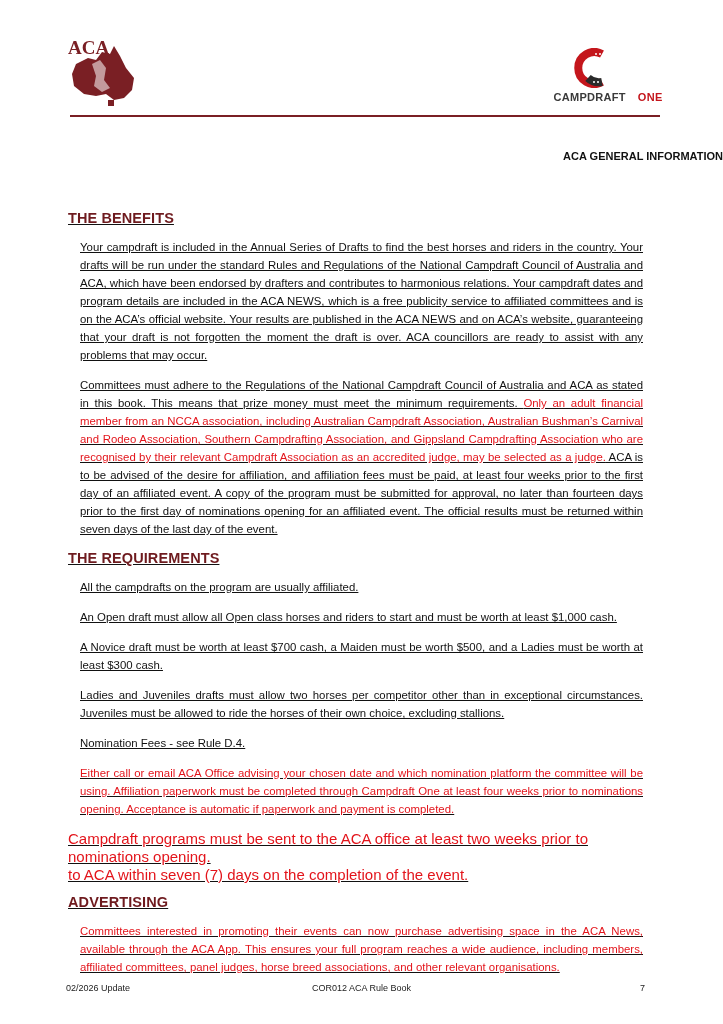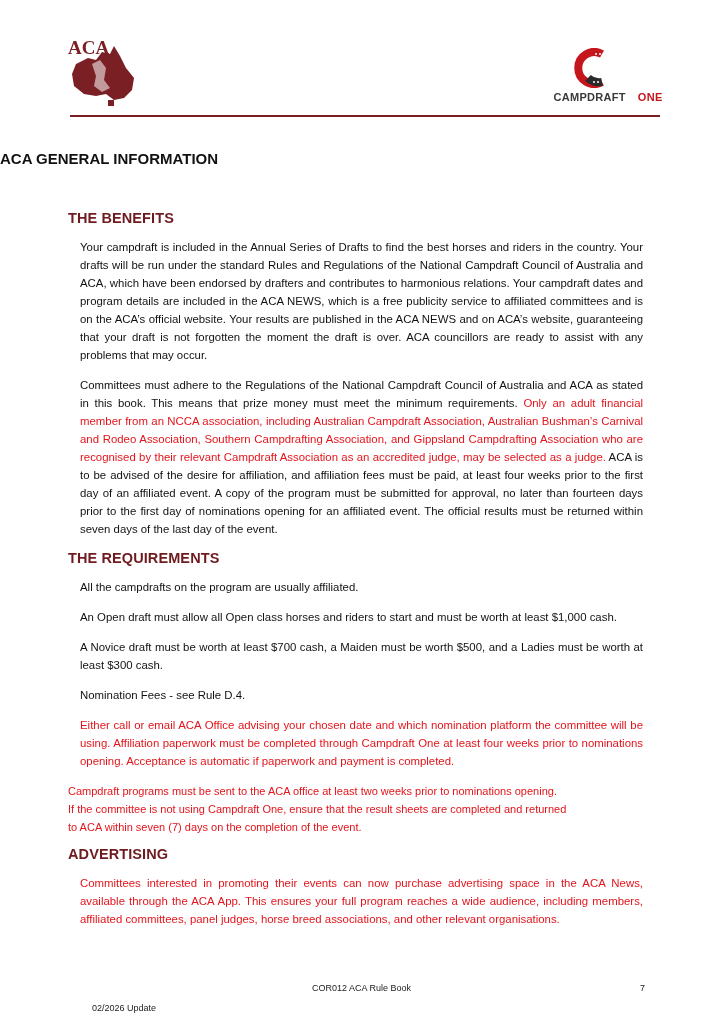--- a/index.html
+++ b/index.html
@@ -7,33 +7,33 @@
            font-family: "Liberation Sans", sans-serif; color: #111; }
     .page { position: absolute; left: 0; top: 0; width: 723px; height: 876px; }
 
     .logo-aca { position: absolute; left: 66px; top: 34px; width: 72px; height: 74px; }
     .logo-c1 { position: absolute; left: 566px; top: 48px; width: 56px; height: 40px; }
     .logo-c1-text { position: absolute; left: 553px; top: 91px; width: 110px; text-align: center;
                     font-size: 11px; font-weight: bold; letter-spacing: 0.3px; color: #3a3a3a; }
     .logo-c1-text .one { color: #c4161c; margin-left: 12px; }
     .header-rule { position: absolute; left: 70px; top: 115px; width: 590px; height: 2px; background: #7a1f24; }
 
-    .doc-title { position: absolute; left: 0; width: 723px; top: 150px; text-align: left;
-                 font-size: 15px; font-weight: bold; color: #111; }
+    .doc-title { position: absolute; left: 0; width: 723px; top: 150px; text-align: right;
+                 font-size: 11px; font-weight: bold; color: #111; }
 
-    .content { position: absolute; left: 68px; top: 210px; width: 587px; }
+    .content { position: absolute; left: 68px; top: 210px; width: 587px; text-decoration: underline; }
     .section-heading { font-size: 14.5px; color: #6e1a1e; margin: 0 0 6px 0; letter-spacing: 0.1px; }
     .para { font-size: 11.4px; line-height: 18px; text-align: justify; margin: 12px; }
     .para + .para { margin-top: 6px; }
     .red { color: #e3141b; }
     .section { margin-bottom: 10px; }
-    .proc-line { font-size: 11px; line-height: 18px; margin: 0; color: #e3141b; }
+    .proc-line { font-size: 15px; line-height: 18px; margin: 0; color: #e3141b; }
 
     .footer { position: absolute; top: 983px; left: 0; width: 723px; font-size: 9px; color: #222; }
-    .footer-left { position: absolute; left: 92px; margin-top: 20px; }
+    .footer-left { position: absolute; left: 66px; }
     .footer-center { position: absolute; left: 0; width: 723px; text-align: center; }
     .footer-right { position: absolute; left: 640px; }
   </style>
 </head>
 <body>
 
 <div class="page">
 
   <svg class="logo-aca" viewBox="0 0 72 74">
     <path d="M10 30 L22 24 L30 26 L36 18 L44 20 L48 12 L54 22 L60 34 L68 44 L66 56 L58 64 L48 66 L40 60 L30 62 L18 60 L8 52 L6 40 Z" fill="#7a1f24"></path>
@@ -65,27 +65,27 @@
 
     <div class="section">
       <p class="para"><span>Committees must adhere to the Regulations of the National Campdraft Council of Australia and ACA as stated in this book. This means that prize money must meet the minimum requirements. </span><span class="red">Only an adult financial member from an NCCA association, including Australian Campdraft Association, Australian Bushman’s Carnival and Rodeo Association, Southern Campdrafting Association, and Gippsland Campdrafting Association who are recognised by their relevant Campdraft Association as an accredited judge, may be selected as a judge.</span><span> ACA is to be advised of the desire for affiliation, and affiliation fees must be paid, at least four weeks prior to the first day of an affiliated event. A copy of the program must be submitted for approval, no later than fourteen days prior to the first day of nominations opening for an affiliated event. The official results must be returned within seven days of the last day of the event.</span></p>
     </div>
 
     <div class="section">
       <h2 class="section-heading">THE REQUIREMENTS</h2>
       <p class="para">All the campdrafts on the program are usually affiliated.</p>
       <p class="para">An Open draft must allow all Open class horses and riders to start and must be worth at least $1,000 cash.</p>
       <p class="para">A Novice draft must be worth at least $700 cash, a Maiden must be worth $500, and a Ladies must be worth at least $300 cash.</p>
+      <p class="para">Ladies and Juveniles drafts must allow two horses per competitor other than in exceptional circumstances. Juveniles must be allowed to ride the horses of their own choice, excluding stallions.</p>
       <p class="para">Nomination Fees - see Rule D.4.</p>
     </div>
 
     <div class="section">
       <p class="para red">Either call or email ACA Office advising your chosen date and which nomination platform the committee will be using. Affiliation paperwork must be completed through Campdraft One at least four weeks prior to nominations opening. Acceptance is automatic if paperwork and payment is completed.</p>
       <p class="proc-line">Campdraft programs must be sent to the ACA office at least two weeks prior to nominations opening.</p>
-      <p class="proc-line">If the committee is not using Campdraft One, ensure that the result sheets are completed and returned</p>
       <p class="proc-line">to ACA within seven (7) days on the completion of the event.</p>
     </div>
 
     <div class="section">
       <h2 class="section-heading">ADVERTISING</h2>
       <p class="para red">Committees interested in promoting their events can now purchase advertising space in the ACA News, available through the ACA App. This ensures your full program reaches a wide audience, including members, affiliated committees, panel judges, horse breed associations, and other relevant organisations.</p>
     </div>
   </div>
 
   <div class="footer">

